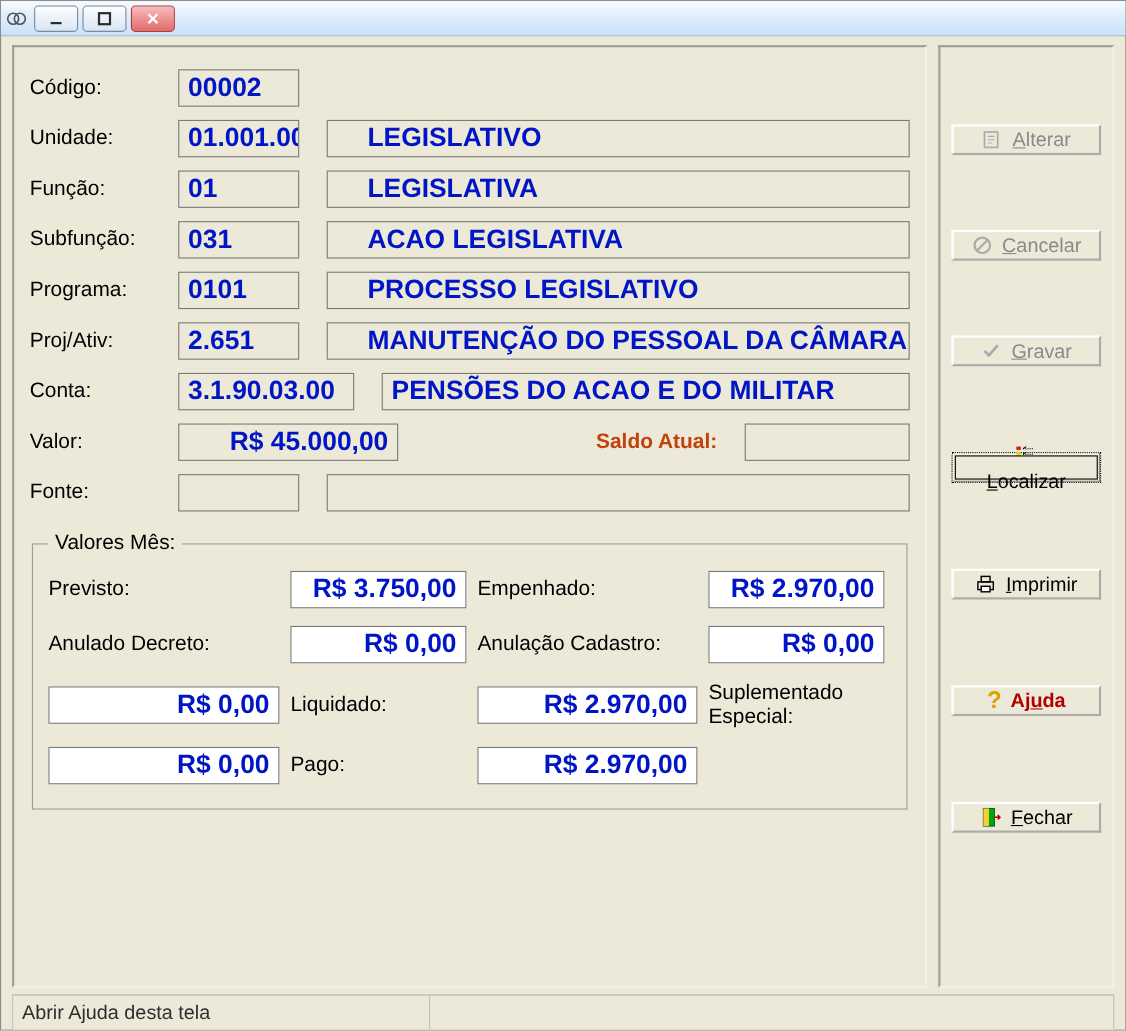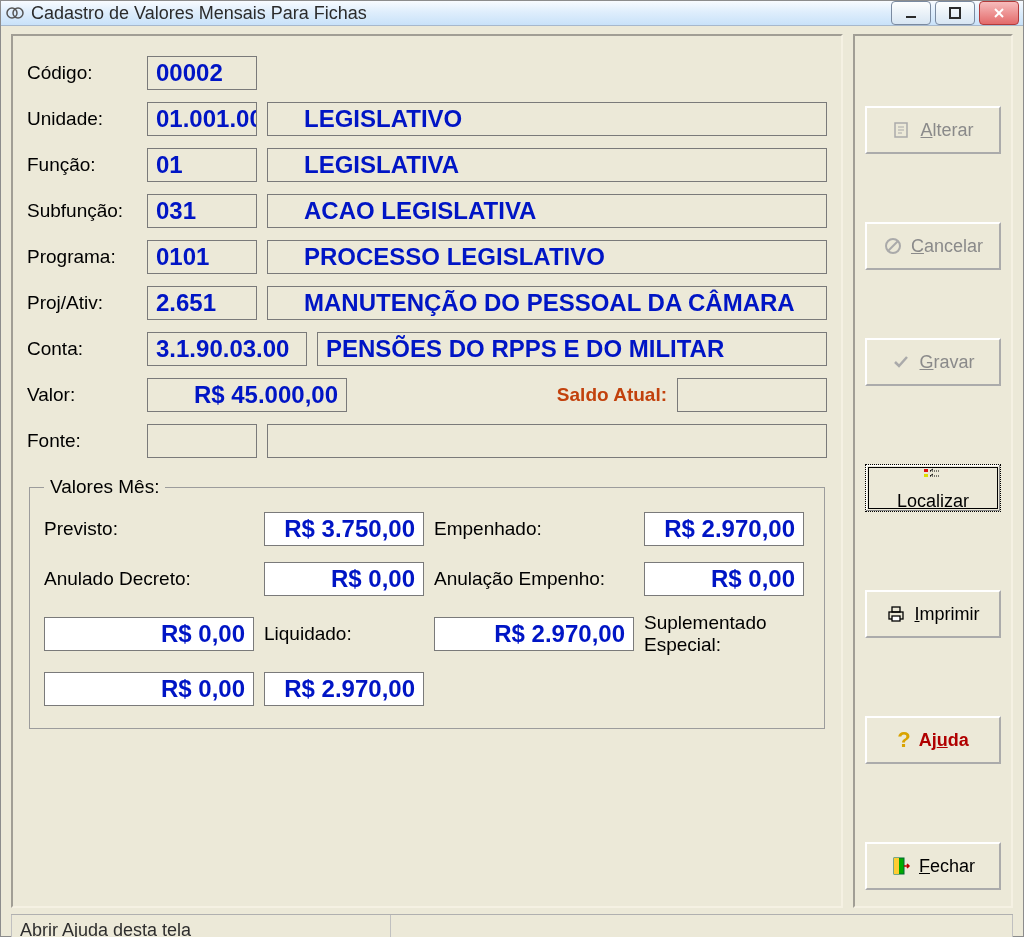--- a/index.html
+++ b/index.html
@@ -68,21 +68,21 @@
   }
   .right-panel {
     width: 160px;
     background: #ece9d8;
     border: 2px inset #f5f1e3;
     padding: 16px 10px;
     display: flex; flex-direction: column;
     gap: 24px;
   }
   .row {
-    display: flex; align-items: center; gap: 10px;
+    display: flex; align-items: center; gap: 25px;
   }
   .label {
     width: 110px;
     color: #000;
   }
   .field {
     height: 34px;
     border: 1px solid #7a7a7a;
     background: #ece9d8;
     color: #0015c5;
@@ -126,21 +126,21 @@
     height: 34px;
     border: 1px solid #7a7a7a;
     background:#fff;
     color:#0015c5;
     font-weight: bold;
     display:flex; align-items:center; justify-content:flex-end;
     padding: 0 8px; font-size: 24px;
   }
 
   .btn {
-    height: 48px;
+    height: 28px;
     border: 2px outset #fff;
     background: #ece9d8;
     display: flex; align-items: center; justify-content: center;
     gap: 8px;
     font-size: 18px;
     color:#000;
     padding: 0 6px;
     cursor: pointer;
   }
   .btn.disabled { color:#8a8a8a; }
@@ -179,21 +179,20 @@
 
 <div class="window">
 
   <div class="titlebar">
     <span class="title-icon">
       <svg width="18" height="18" viewBox="0 0 18 18">
         <circle cx="6" cy="9" r="5" fill="none" stroke="#555" stroke-width="1.5"></circle>
         <circle cx="12" cy="9" r="5" fill="none" stroke="#555" stroke-width="1.5"></circle>
       </svg>
     </span>
-    <span class="title-text">Cadastro de Valores Mensais Para Fichas</span>
     <div class="win-controls">
       <div class="win-btn">
         <svg width="14" height="14">
             <rect x="2" y="10" width="10" height="2" fill="#2b2b2b"></rect>
           </svg>
       </div>
       <div class="win-btn">
         <svg width="14" height="14">
             <rect x="2" y="2" width="10" height="10" fill="none" stroke="#2b2b2b" stroke-width="2"></rect>
           </svg>
@@ -243,21 +242,21 @@
 
         <div class="row">
           <span class="label">Proj/Ativ:</span>
           <div class="field small-field">2.651</div>
           <div class="field desc-field">MANUTENÇÃO DO PESSOAL DA CÂMARA</div>
         </div>
 
         <div class="row">
           <span class="label">Conta:</span>
           <div class="field conta-code">3.1.90.03.00</div>
-          <div class="field conta-desc">PENSÕES DO RPPS E DO MILITAR</div>
+          <div class="field conta-desc">PENSÕES DO ACAO E DO MILITAR</div>
         </div>
 
         <div class="row">
           <span class="label">Valor:</span>
           <div class="field valor-field right">R$ 45.000,00</div>
           <span class="saldo-label">Saldo Atual:</span>
           <div class="field saldo-field right"></div>
         </div>
 
         <div class="row">
@@ -269,29 +268,30 @@
         <fieldset class="valores-mes">
           <legend>Valores Mês:</legend>
           <div class="mes-grid">
             <span class="lbl">Previsto:</span>
             <div class="mes-val">R$ 3.750,00</div>
             <span class="lbl">Empenhado:</span>
             <div class="mes-val">R$ 2.970,00</div>
 
             <span class="lbl">Anulado Decreto:</span>
             <div class="mes-val">R$ 0,00</div>
-            <span class="lbl">Anulação Empenho:</span>
+            <span class="lbl">Anulação Cadastro:</span>
             <div class="mes-val">R$ 0,00</div>
 
             <div class="mes-val">R$ 0,00</div>
             <span class="lbl">Liquidado:</span>
             <div class="mes-val">R$ 2.970,00</div>
 
             <span class="lbl">Suplementado Especial:</span>
             <div class="mes-val">R$ 0,00</div>
+            <span class="lbl">Pago:</span>
             <div class="mes-val">R$ 2.970,00</div>
           </div>
         </fieldset>
 
         <div class="spacer"></div>
       </div>
 
       <div class="right-panel">
 
         <div style="height:30px"></div>

